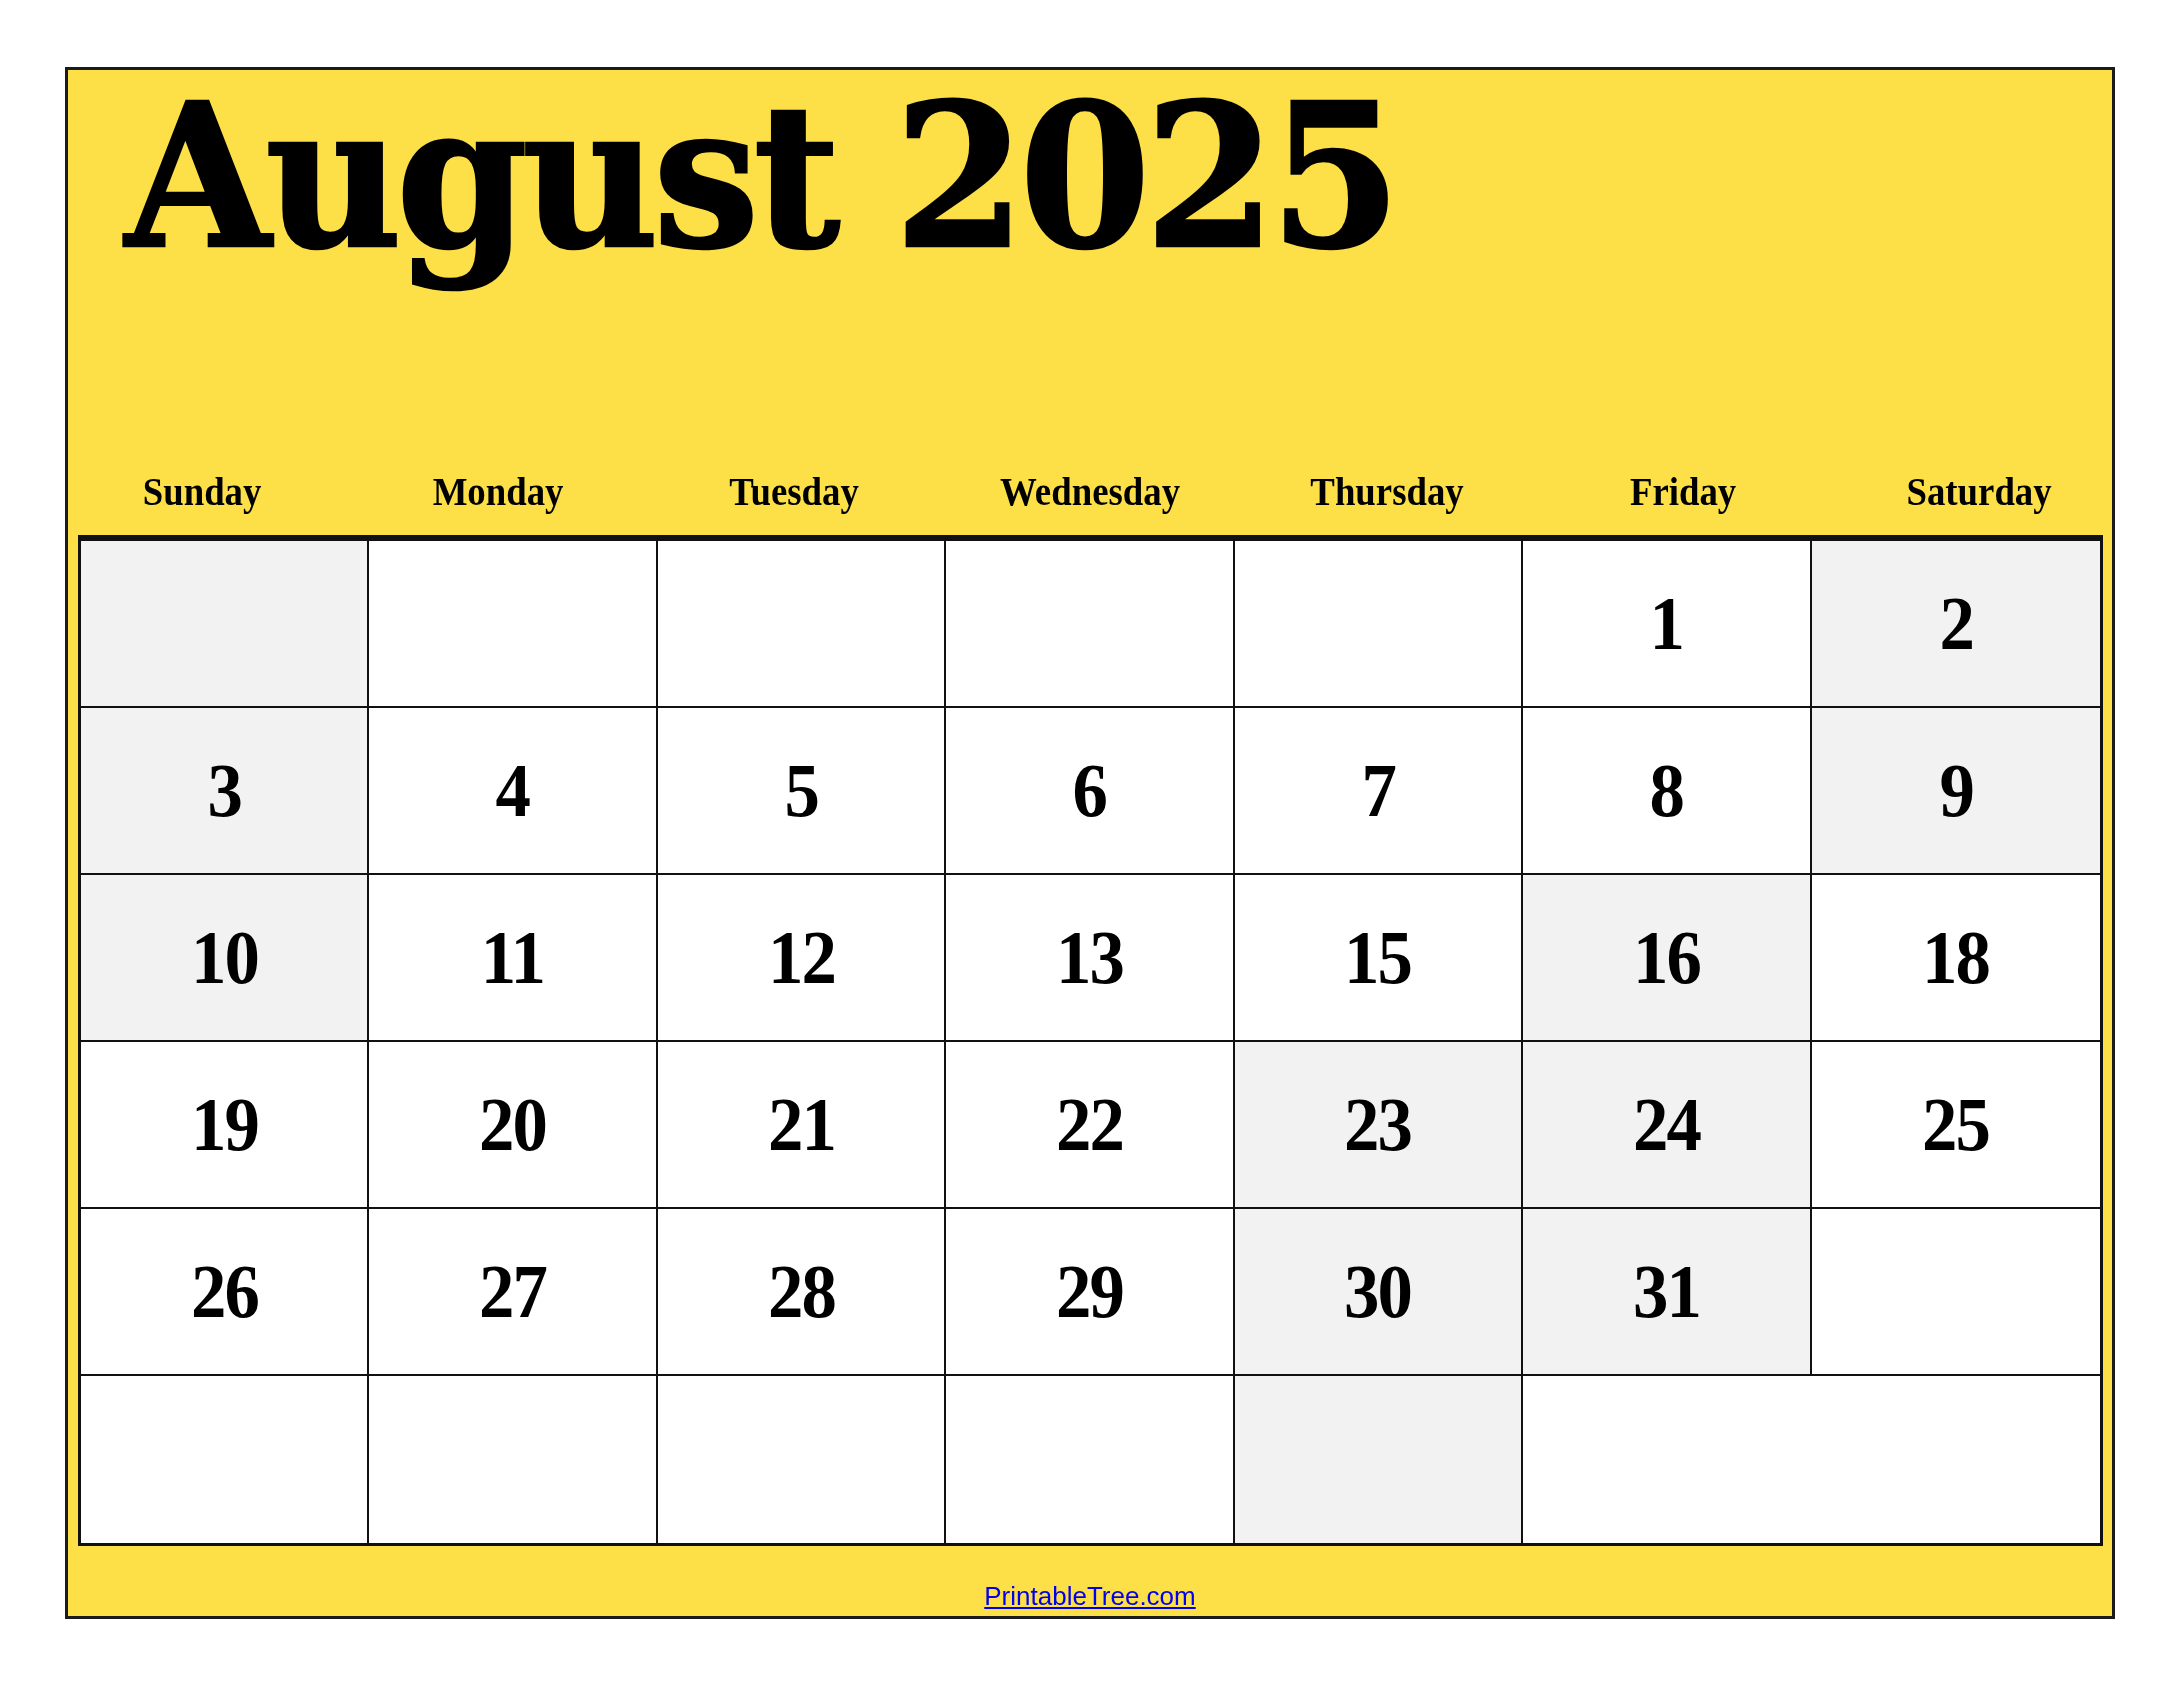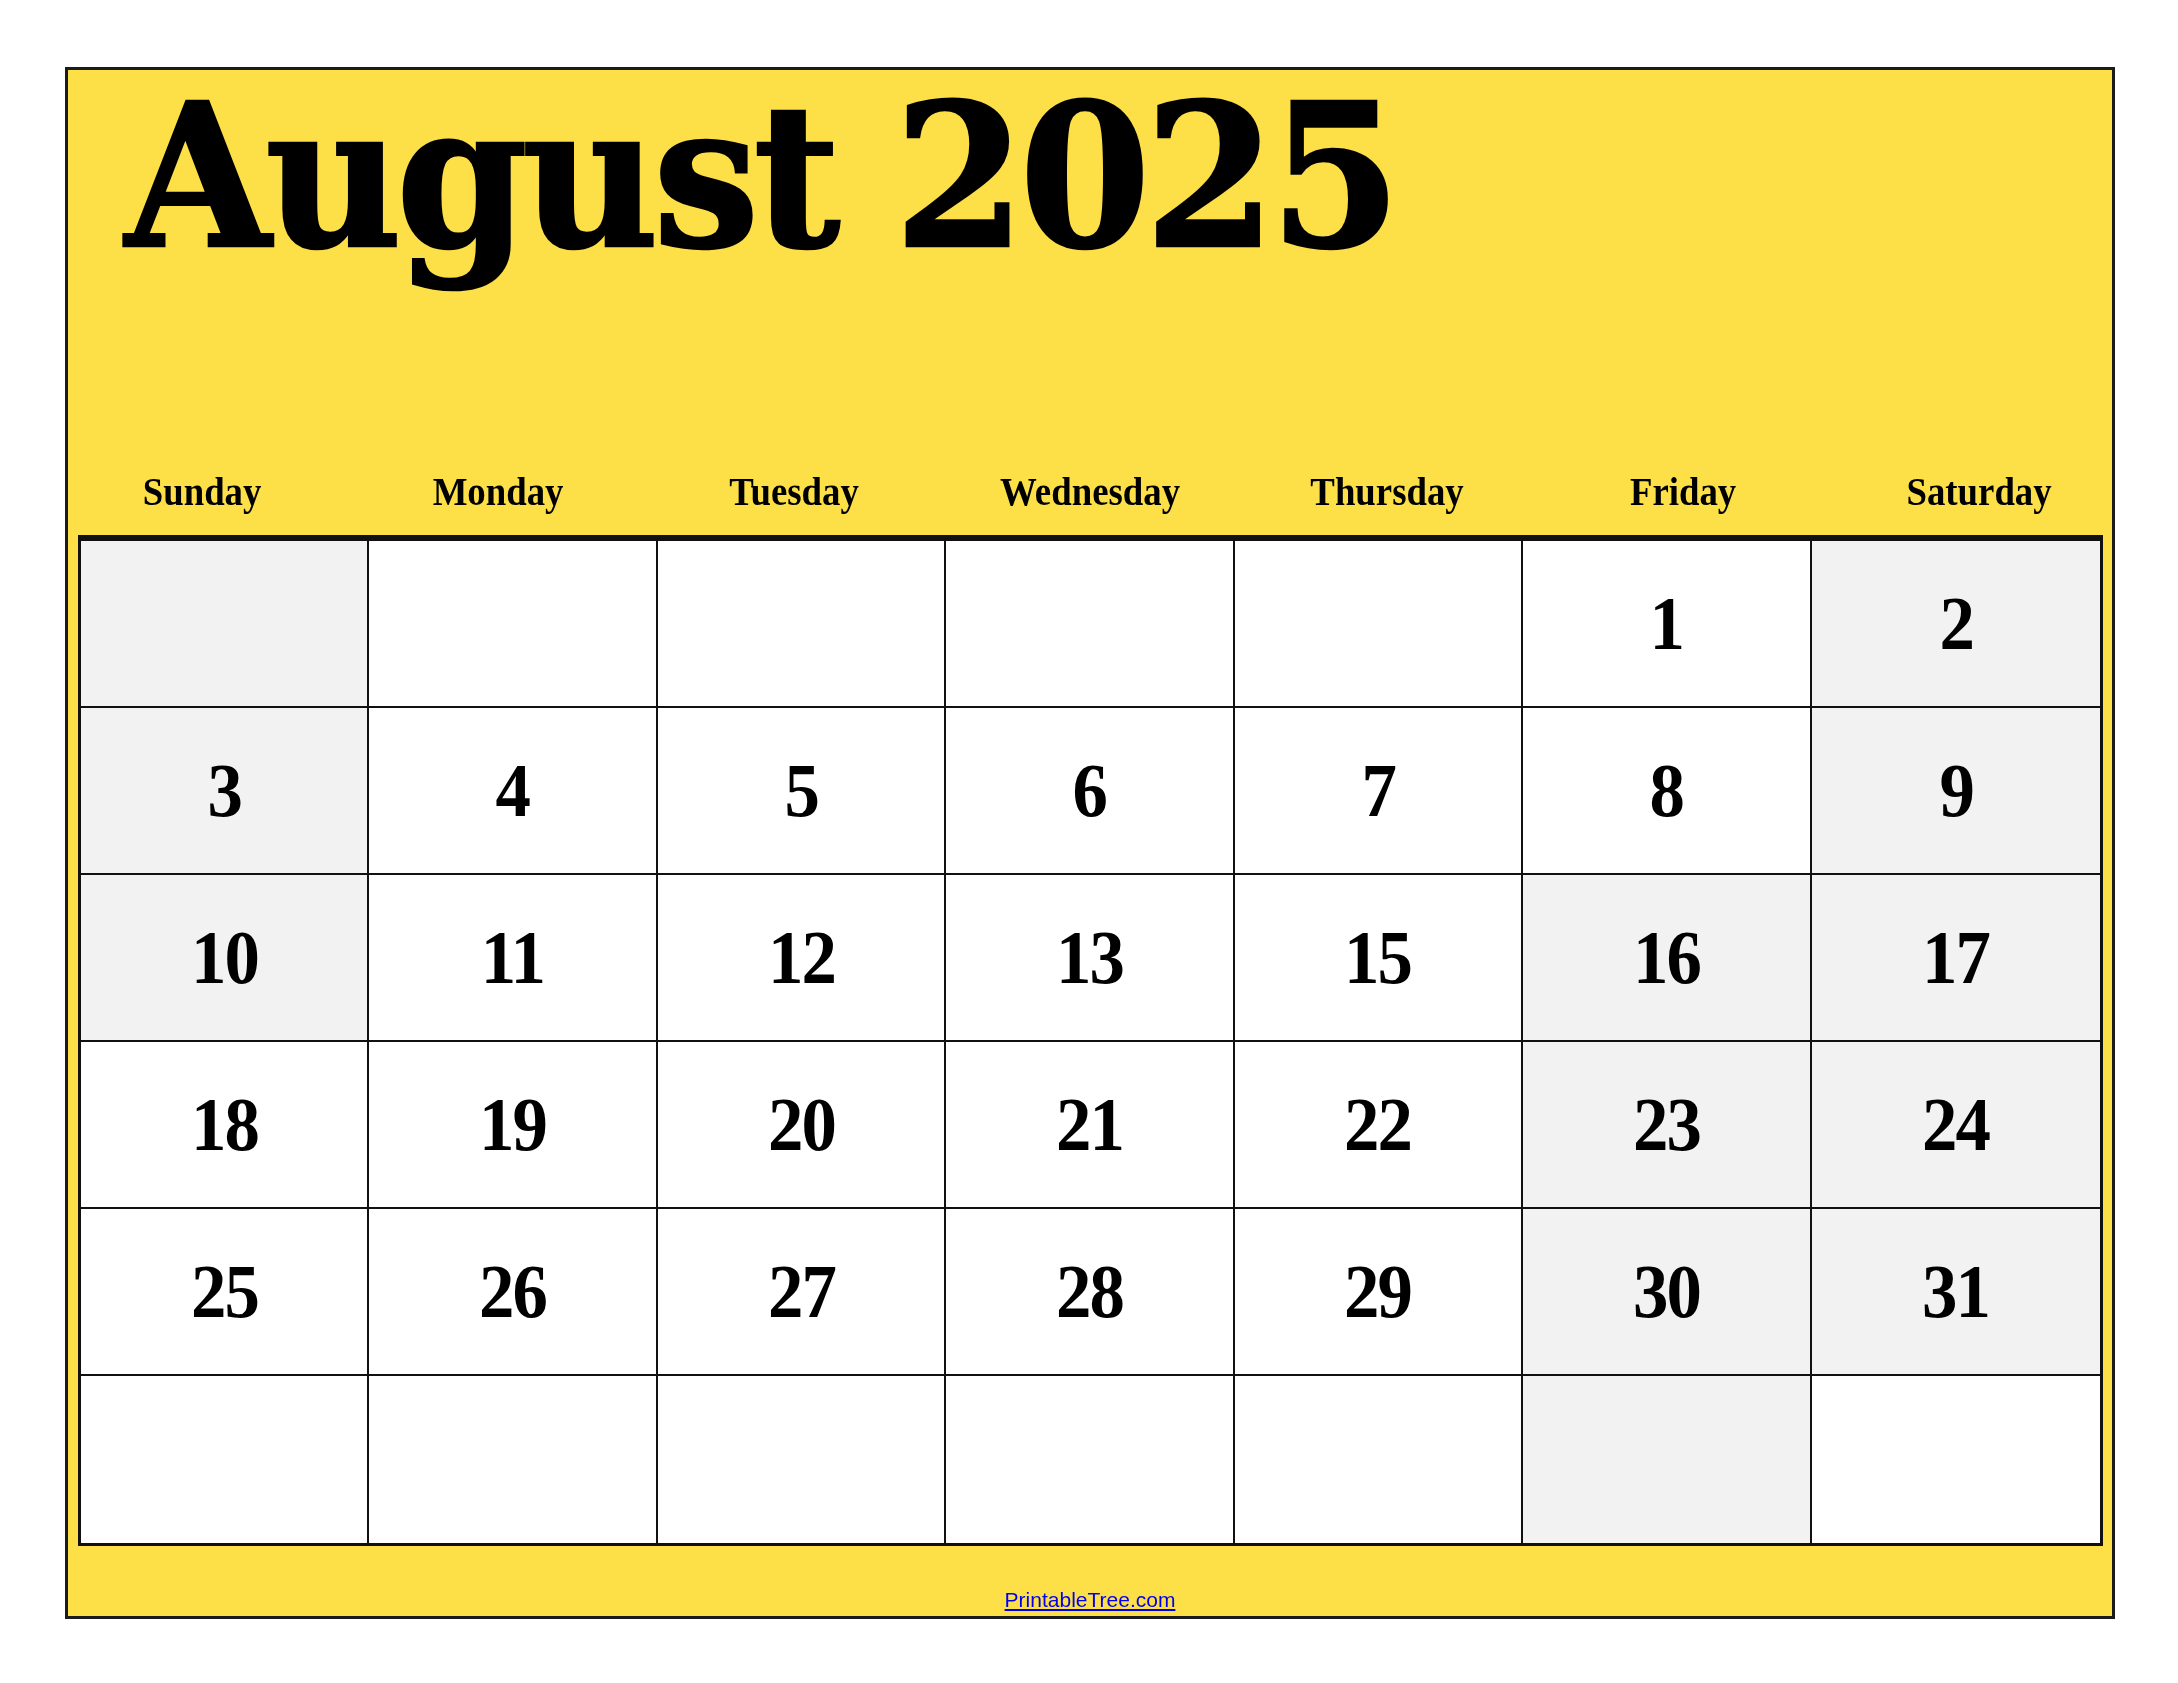--- a/index.html
+++ b/index.html
@@ -97,21 +97,21 @@
   }
   .footer {
     position: absolute;
     left: 0;
     right: 0;
     bottom: 4px;
     text-align: center;
   }
   .footer a {
     font-family: "Liberation Sans", sans-serif;
-    font-size: 21px;
+    font-size: 26px;
     color: var(--link-color, #0000ee);
     text-decoration: underline;
   }
 </style>
 </head>
 <body>
 
 <div class="page">
   <div class="frame">
 
@@ -181,23 +181,20 @@
         </div>
         <div class="cell">
           <span class="daynum">13</span>
         </div>
         <div class="cell">
           <span class="daynum">15</span>
         </div>
         <div class="cell weekend">
           <span class="daynum">16</span>
         </div>
-        <div class="cell weekend">
-          <span class="daynum">17</span>
-        </div>
         <div class="cell">
           <span class="daynum">18</span>
         </div>
         <div class="cell">
           <span class="daynum">19</span>
         </div>
         <div class="cell">
           <span class="daynum">20</span>
         </div>
         <div class="cell">

